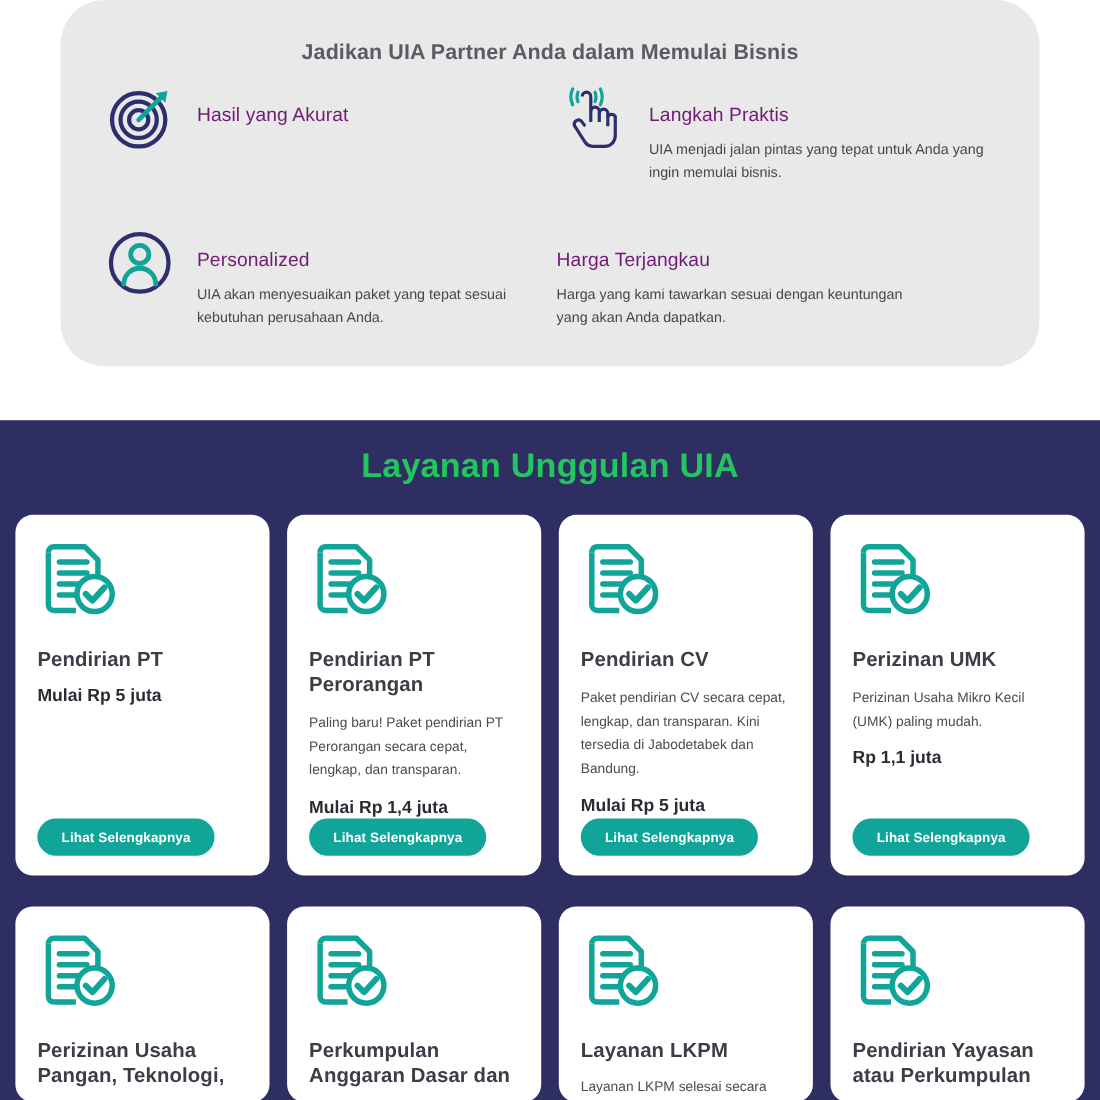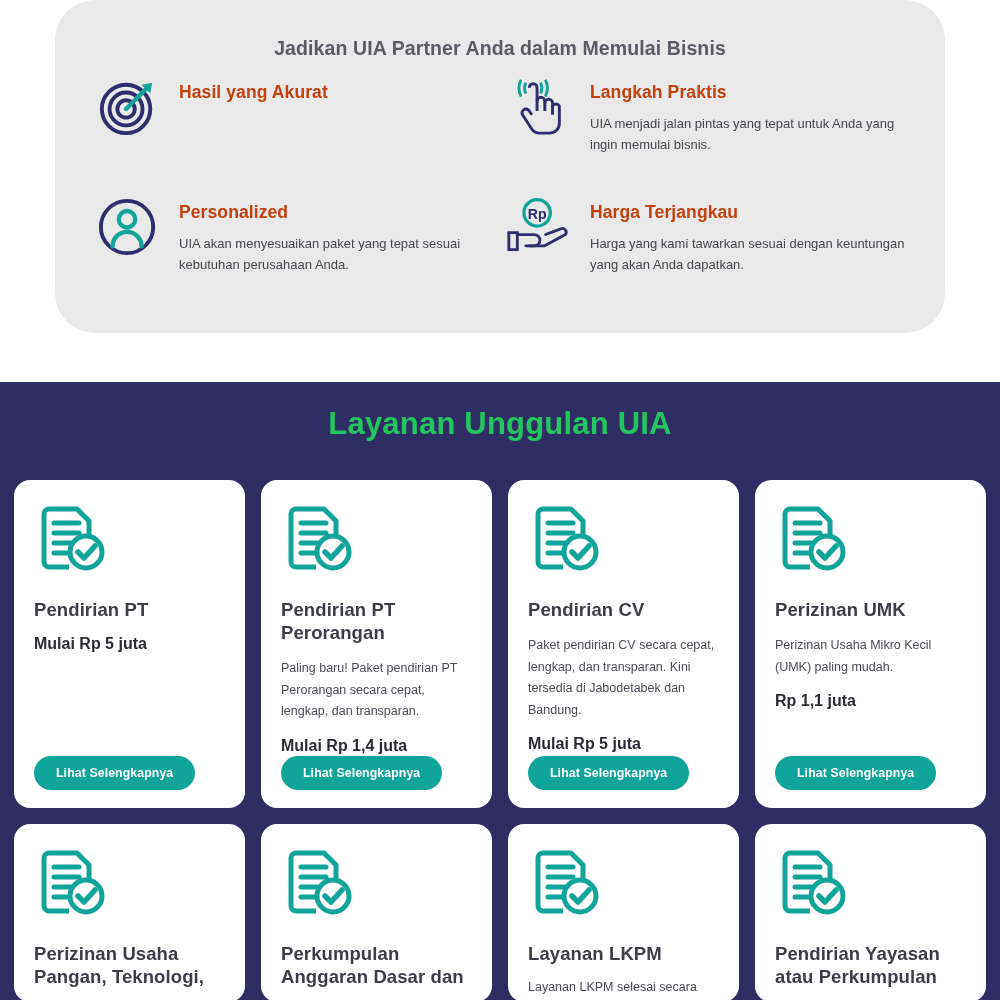--- a/index.html
+++ b/index.html
@@ -45,24 +45,25 @@
   }
   .feature-icon {
     flex: 0 0 auto;
     width: 66px; height: 66px;
     display: flex; align-items: center; justify-content: center;
     margin-top: 2px;
   }
   .feature-body { padding-top: 10px; }
   .feature-title {
     font-size: 17.5px;
-    font-weight: bold;
-    color: #c2410c;
+    font-weight: normal;
+    color: #701a75;
     margin-bottom: 10px;
     letter-spacing: 0.1px;
+    margin-top: 12px;
   }
   .feature-desc {
     font-size: 13px;
     line-height: 1.65;
     color: #46464e;
     max-width: 320px;
   }
 
   
   .services {
@@ -74,21 +75,21 @@
   .services-title {
     text-align: center;
     font-size: 31px;
     font-weight: bold;
     color: #22c55e;
     padding-top: 24px;
     letter-spacing: 0.2px;
   }
   .cards-grid {
     position: absolute;
-    left: 14px; top: 98px;
+    left: 14px; top: 86px;
     width: 972px;
     display: grid;
     grid-template-columns: repeat(4, 1fr);
     column-gap: 16px;
     row-gap: 16px;
   }
   .card {
     background: #ffffff;
     border-radius: 16px;
     height: 328px;
@@ -184,29 +185,20 @@
           <path d="M16 52 a15 15 0 0 1 30 0" fill="none" stroke="#11a498" stroke-width="4.5" stroke-linecap="round"></path>
         </svg>
       </div>
       <div class="feature-body">
         <div class="feature-title">Personalized</div>
         <div class="feature-desc">UIA akan menyesuaikan paket yang tepat sesuai kebutuhan perusahaan Anda.</div>
       </div>
     </div>
 
     <div class="feature">
-      <div class="feature-icon">
-        <svg width="66" height="62" viewBox="0 0 70 64">
-          <circle cx="33" cy="17" r="14" fill="none" stroke="#11a498" stroke-width="3.5"></circle>
-          <text x="33" y="23" text-anchor="middle" font-family="Liberation Sans, sans-serif" font-size="15" font-weight="bold" fill="#2e2e6e">Rp</text>
-          <rect x="3" y="38" width="9" height="18" fill="none" stroke="#2e2e6e" stroke-width="3"></rect>
-          <path d="M12 40 h18 a6 6 0 0 1 0 12 h-9" fill="none" stroke="#2e2e6e" stroke-width="3" stroke-linecap="round" stroke-linejoin="round"></path>
-          <path d="M25 52 h16 l22 -12 a4 4 0 0 0 -5 -6 l-16 6" fill="none" stroke="#2e2e6e" stroke-width="3" stroke-linecap="round" stroke-linejoin="round"></path>
-        </svg>
-      </div>
       <div class="feature-body">
         <div class="feature-title">Harga Terjangkau</div>
         <div class="feature-desc">Harga yang kami tawarkan sesuai dengan keuntungan yang akan Anda dapatkan.</div>
       </div>
     </div>
 
   </div>
 </div>
 
 <div class="services">

